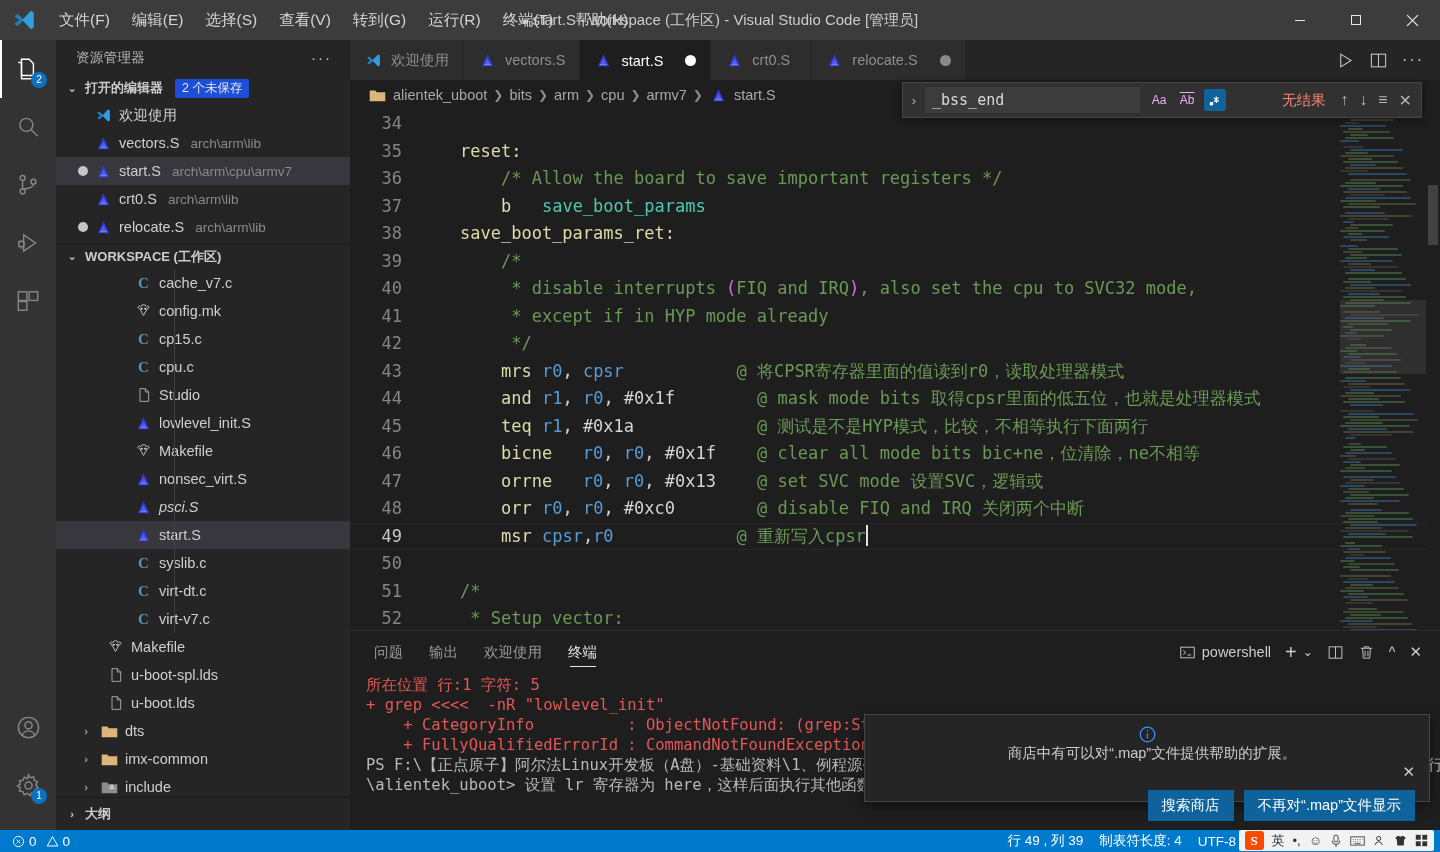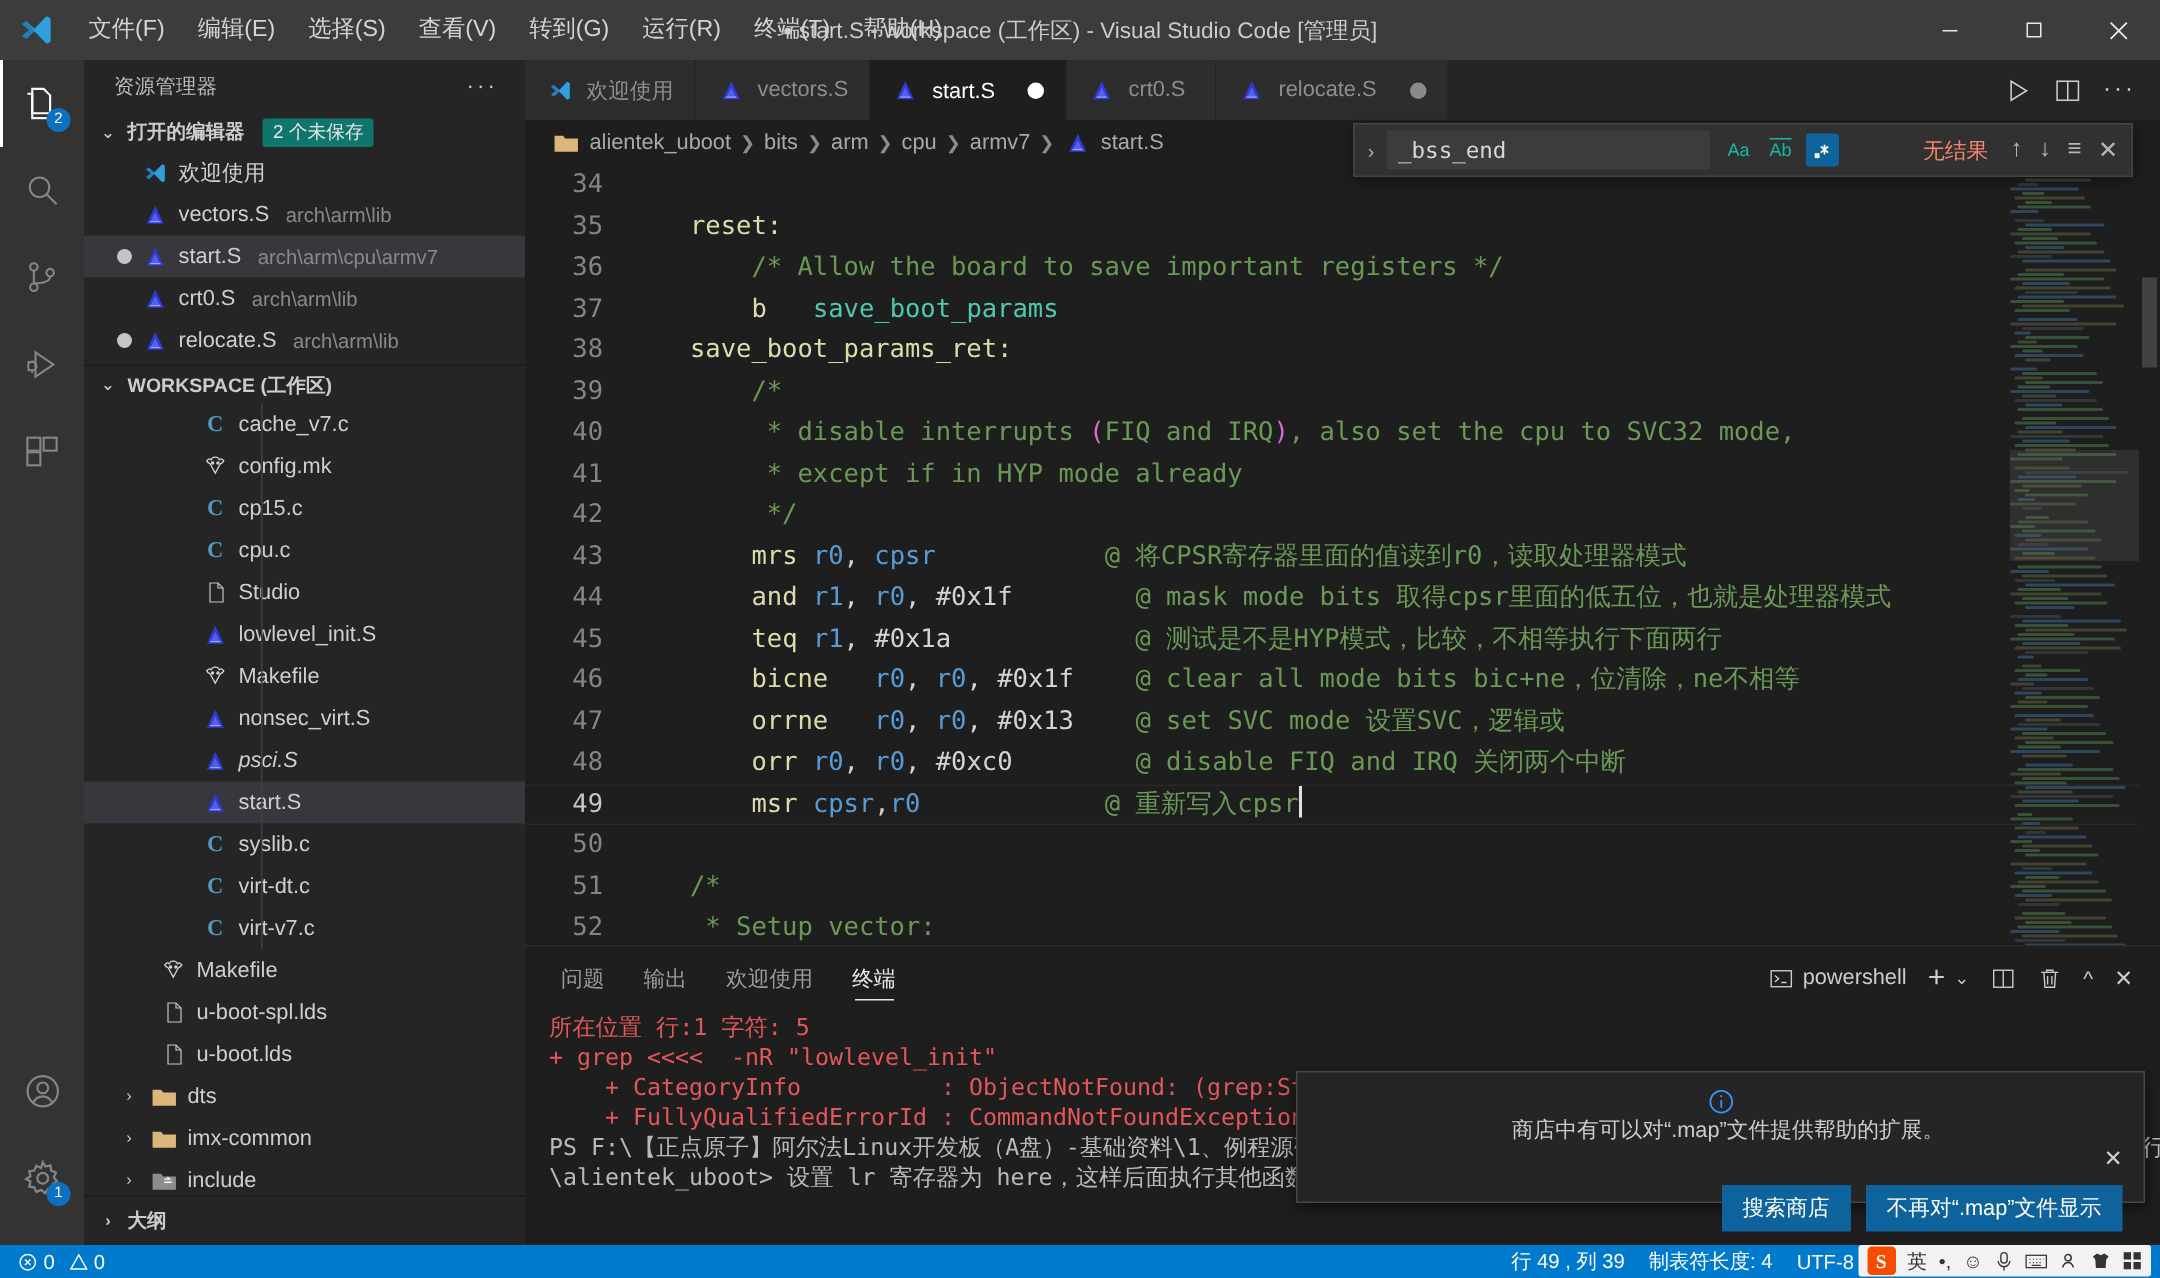--- a/index.html
+++ b/index.html
@@ -55,21 +55,21 @@
     height: 35px; display: flex; align-items: center; justify-content: space-between;
     padding: 0 18px 0 20px; color: #bbbbbb; font-size: 13.5px; letter-spacing: .3px;
   }
   .sb-title .dots { letter-spacing: 2px; font-size: 15px; color: #cccccc; }
   .section-header {
     height: 26px; display: flex; align-items: center; gap: 5px;
     padding-left: 8px; font-size: 13px; font-weight: bold; color: #cccccc;
   }
   .chev { width: 16px; text-align: center; font-size: 11px; color: #cccccc; }
   .unsaved-badge {
-    background: #0f766e; color: #e7e7e7; font-size: 12.5px; font-weight: normal;
+    background: #1d4ed8; color: #e7e7e7; font-size: 12.5px; font-weight: normal;
     border-radius: 2px; padding: 1px 7px; margin-left: 7px;
   }
   .row {
     height: 28px; display: flex; align-items: center; gap: 6px;
     font-size: 14.5px; color: #cccccc; white-space: nowrap; overflow: hidden;
   }
   .row.selected { background: #37373d; }
   .row .dirty-dot { width: 10px; height: 10px; border-radius: 50%; background: #c5c5c5; flex: none; }
   .row .dot-space { width: 10px; flex: none; }
   .row .fname { color: #cfcfcf; }
@@ -137,21 +137,21 @@
   .find-toggle { width: 22px; text-align: center; color: #b0b0b0; font-size: 13px; }
   .find-input {
     width: 215px; height: 26px; background: #3c3c3c; border: 1px solid #3c3c3c;
     color: #d8d8d8; font-size: 15px; padding: 0 6px;
     font-family: "DejaVu Sans Mono", monospace;
     display: flex; align-items: center;
   }
   .find-opts { display: flex; align-items: center; gap: 6px; margin-left: -66px; }
   .fopt {
     width: 22px; height: 22px; display: flex; align-items: center; justify-content: center;
-    color: #14b8a6; font-size: 12px; border-radius: 2px;
+    color: #f0abfc; font-size: 12px; border-radius: 2px;
   }
   .fopt.on { background: #0e639c; }
   .find-result { color: #f48771; font-size: 14.5px; margin-left: 56px; }
   .find-actions { margin-left: auto; display: flex; align-items: center; gap: 11px; padding-right: 9px; color: #b5b5b5; }
 
   
   .minimap { position: absolute; right: 14px; top: 70px; width: 86px; height: 560px; overflow: hidden; opacity: .85; }
   .mm-line { height: 2px; margin-bottom: 1px; border-radius: 1px; }
   .mm-slider { position: absolute; right: 0; top: 190px; width: 86px; height: 74px; background: rgba(121,121,121,.22); }
   .scroll-deco { position: absolute; right: 0; top: 70px; width: 14px; height: 560px; background: #1e1e1e; }

